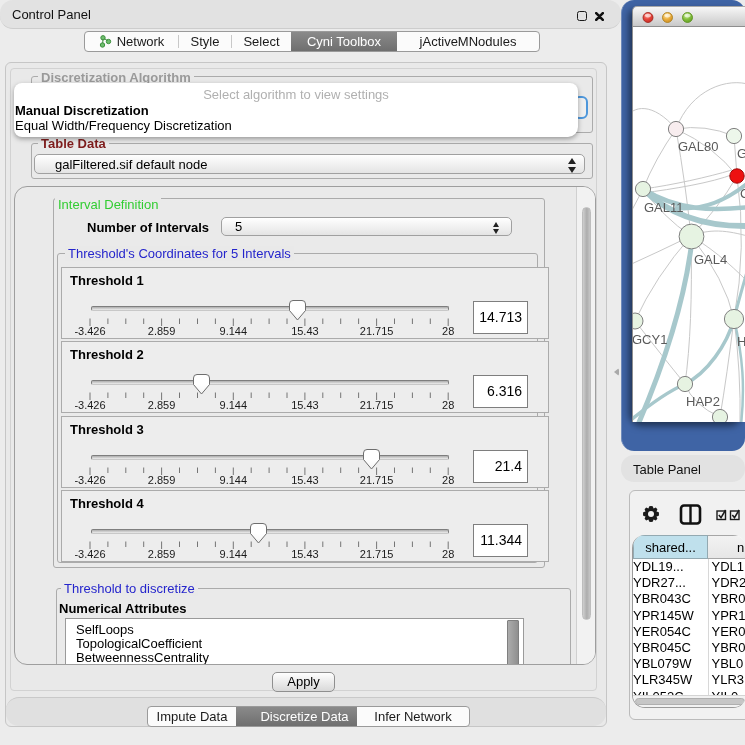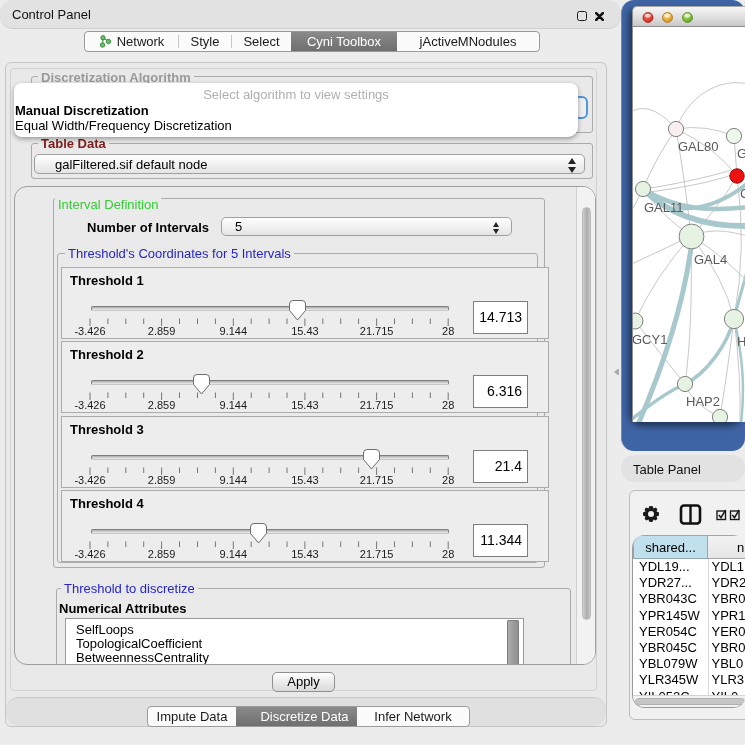--- a/index.html
+++ b/index.html
@@ -72,21 +72,21 @@
 
 #tp-bar { left:621px; top:455px; width:124px; height:27px; background:#E2E2E2; }
 #tp-bar .t { position:absolute; left:12px; top:7px; font-size:13px; color:#111; }
 #tablebox { left:629px; top:490px; width:130px; height:230px; background:#F1F1F1; border:1px solid #BBB; border-radius:6px; }
 #tgrid { left:632px; top:535px; width:114px; height:173px; background:#FFF; border-left:1px solid #9A9A9A; border-bottom:1px solid #9A9A9A; overflow:hidden; }
 #thead { position:absolute; left:0; top:0; width:114px; height:24px; }
 #thead .c1 { position:absolute; left:0; top:0; width:75px; height:24px; background:#BFE0EC; border:1px solid #93A9B1; font-size:13px; text-align:center; line-height:23px; }
 #thead .c2 { position:absolute; left:75px; top:0; width:40px; height:24px; background:linear-gradient(#F2F2F2,#E6E6E6); border:1px solid #A6A6A6; border-left:none; font-size:13px; line-height:23px; padding-left:29px; }
 #tbody { position:absolute; left:0; top:24px; width:114px; height:136px; background:#FFF; font-size:13px; }
 #tbody .r { height:16.2px; line-height:16.2px; white-space:nowrap; }
-#tbody .r span.a { display:inline-block; padding-left:6px; width:78.5px; }
+#tbody .r span.a { display:inline-block; padding-left:0; width:78.5px; }
 #tbody .colsep { position:absolute; left:75px; top:0; width:1px; height:136px; background:#D8D8D8; }
 #hscroll { position:absolute; left:0px; top:160px; width:114px; height:12px; background:#F2F2F2; border-top:1px solid #D4D4D4; }
 #hscroll .th { position:absolute; left:2px; top:1.5px; width:110px; height:7.5px; background:#C6C6C6; border:1px solid #AFAFAF; border-radius:4px; }
 </style>
 </head>
 <body>
 
 <div id="titlebar" class="abs">
     <div class="t">Control Panel</div>
   </div>

